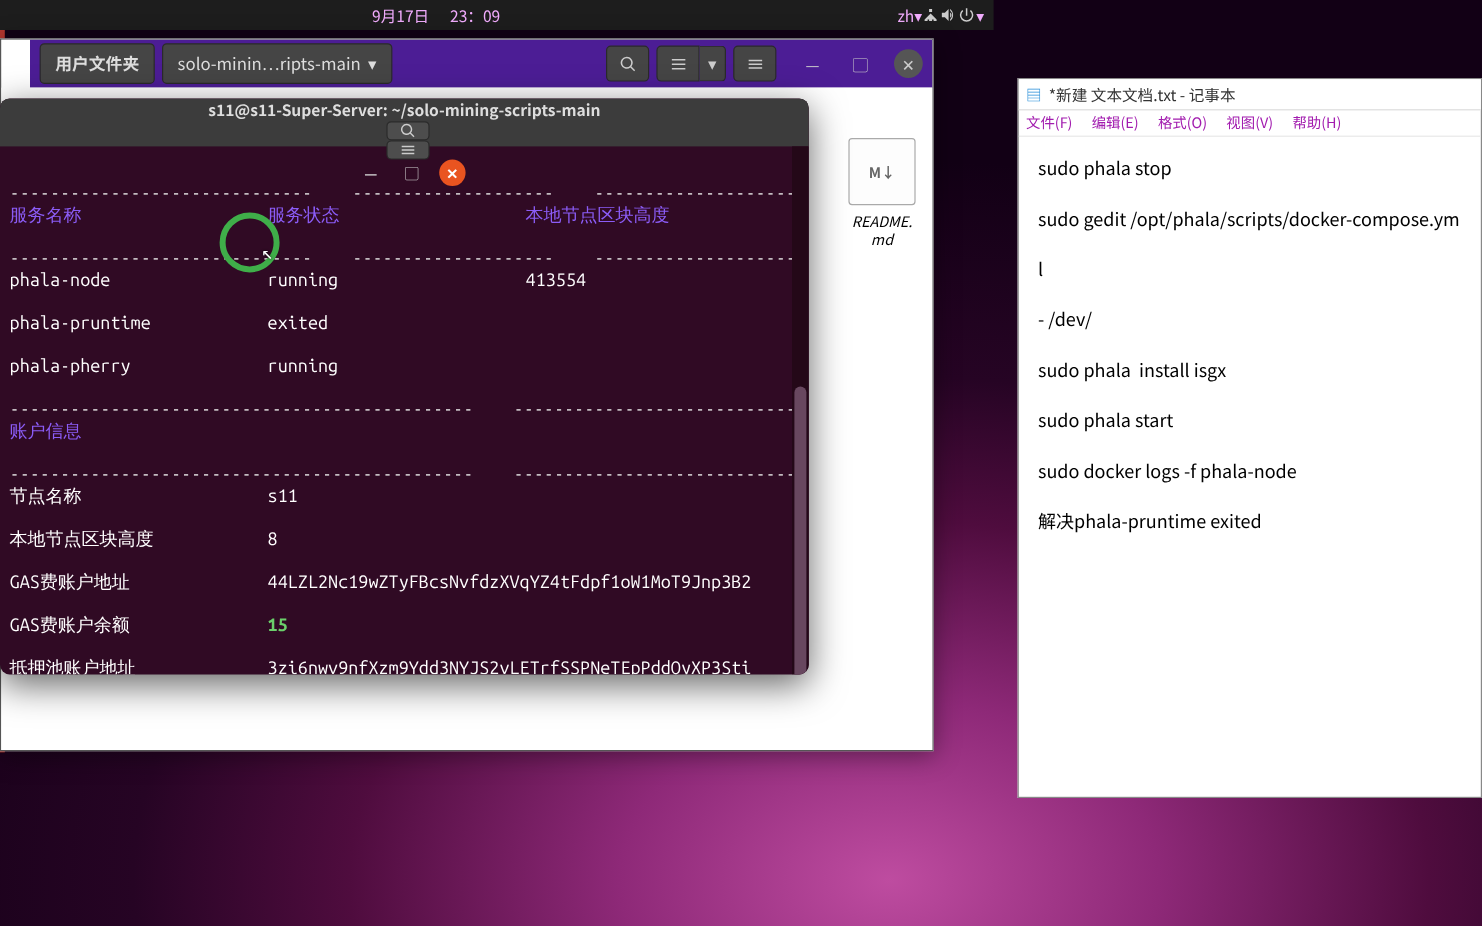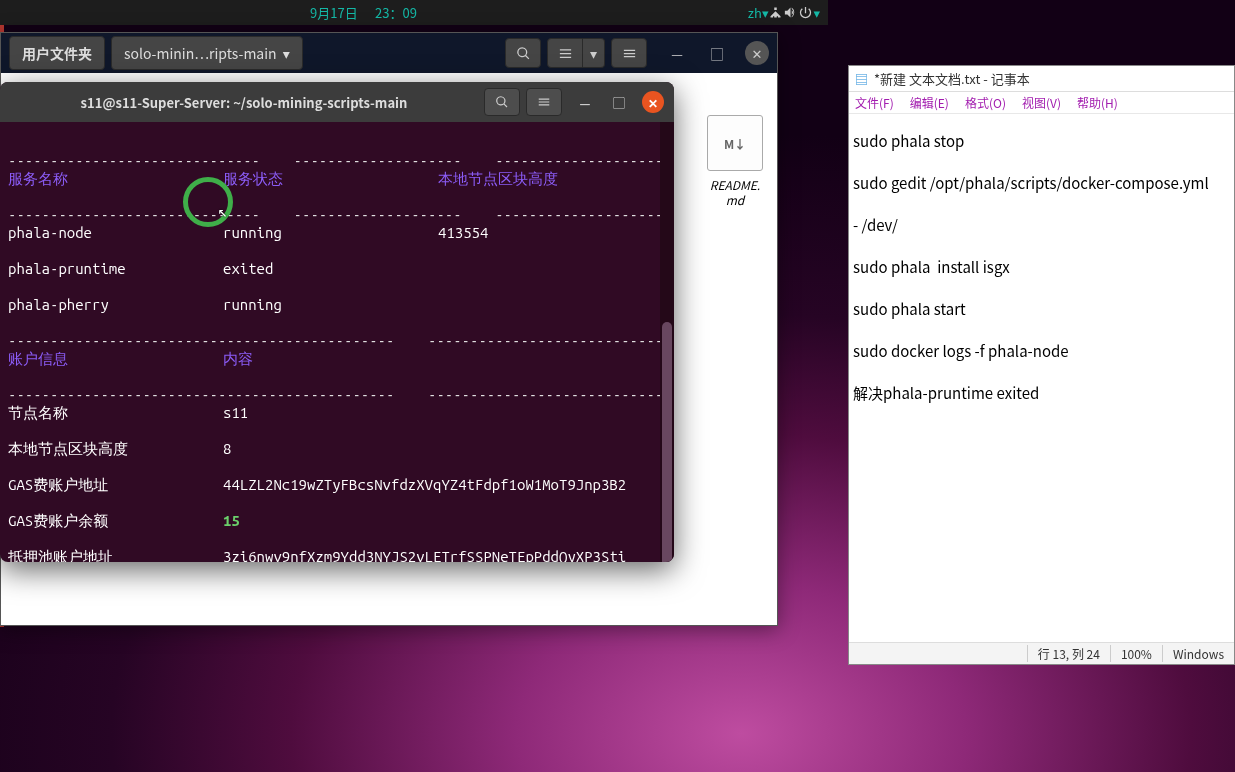--- a/index.html
+++ b/index.html
@@ -6,36 +6,36 @@
 body{
   width:1235px;height:772px;
   font-family:"Noto Sans CJK SC","Microsoft YaHei",sans-serif;
   overflow:hidden;
   position:relative;
   background:radial-gradient(ellipse 900px 600px at 60% 95%, #be4ca0 0%, #8e2978 25%, #4f0c3e 50%, #260424 70%, #120015 100%);
 }
 
 .topbar{
   position:absolute;top:0;left:0;width:828px;height:25px;
-  background:#1d1d1d;color:#14b8a6;font-size:13px;
+  background:#1d1d1d;color:#f0abfc;font-size:13px;
   display:flex;align-items:center;
 }
 .topbar .date{position:absolute;left:310px;}
 .topbar .time{position:absolute;left:375px;}
 .topbar .indicators{position:absolute;right:8px;display:flex;gap:0;align-items:center;}
 .sysicon{width:15px;height:15px;display:inline-block;fill:#ccc;}
 
 .filemgr{
   position:absolute;top:32px;left:0;width:778px;height:594px;
   background:#fff;border:1px solid #555;border-radius:0;box-shadow:0 4px 20px rgba(0,0,0,.4);
   overflow:hidden;
 }
 .filemgr .titlebar{
-  height:40px;background:#0f172a;display:flex;align-items:center;padding:0 8px;gap:6px;
-  color:#ddd;font-size:14px;
+  height:40px;background:#4c1d95;display:flex;align-items:center;padding:0 8px;gap:6px;
+  color:#ddd;font-size:14px;margin-left:24px;
 }
 .tb-segment{background:#454545;border:1px solid #2a2a2a;border-radius:4px;padding:6px 12px;display:flex;align-items:center;gap:6px;}
 .tb-segment.bright{font-weight:bold;}
 .tb-spacer{flex:1;}
 .tb-btn{width:36px;height:30px;background:#454545;border:1px solid #2a2a2a;border-radius:4px;display:flex;align-items:center;justify-content:center;color:#ccc;}
 .tb-dropdown{width:20px;}
 .winctl{display:flex;gap:16px;margin-left:12px;}
 .winctl .wc{width:24px;height:24px;display:flex;align-items:center;justify-content:center;color:#ccc;font-size:13px;border-radius:12px;}
 .winctl .close{background:#555;}
 .filemgr .content{
@@ -45,21 +45,21 @@
 .file-item{position:absolute;left:694px;top:82px;display:flex;flex-direction:column;align-items:center;width:80px;}
 .file-thumb{width:56px;height:56px;border:1px solid #aaa;border-radius:3px;background:#fdfdfd;display:flex;align-items:center;justify-content:center;font-weight:bold;color:#666;font-size:12px;}
 .file-label{margin-top:6px;font-size:12px;text-align:center;line-height:1.25;font-style:italic;}
 
 .terminal{
   position:absolute;top:82px;left:0;width:674px;height:480px;
   background:#300a24;border-radius:8px;box-shadow:0 8px 30px rgba(0,0,0,.6);
   overflow:hidden;color:#eee;
 }
 .terminal .ttitle{
-  height:40px;background:#3c3c3c;display:flex;align-items:center;padding:0 10px;color:#ddd;font-size:13px;font-weight:bold;
+  height:40px;background:#3c3c3c;display:flex;align-items:center;padding:0 10px;color:#ddd;font-size:13px;font-weight:bold;flex-direction:column;
 }
 .terminal .ttitle .label{flex:1;text-align:center;}
 .terminal .ttitle .tbtn{width:36px;height:28px;background:#4d4d4d;border:1px solid #2a2a2a;border-radius:4px;display:flex;align-items:center;justify-content:center;color:#ccc;margin-left:6px;}
 .terminal .twinctl{display:flex;gap:12px;margin-left:12px;align-items:center;}
 .terminal .twc{width:22px;height:22px;display:flex;align-items:center;justify-content:center;color:#ccc;font-size:12px;border-radius:11px;}
 .terminal .twc.close{background:#e95420;color:#fff;}
 .term-body{
   font-family:"Ubuntu Mono","DejaVu Sans Mono",monospace;
   font-size:15px;line-height:18px;padding:12px 8px;white-space:pre;
   height:calc(100% - 40px);overflow:hidden;position:relative;
@@ -87,21 +87,21 @@
   background:#fff;border:1px solid #888;color:#000;font-size:13px;
 }
 .notepad .nptitle{
   height:26px;background:#fff;border-bottom:1px solid #ddd;display:flex;align-items:center;padding:0 6px;gap:6px;color:#333;
 }
 .npicon{color:#2b90d9;}
 .notepad .npmenu{
   height:22px;border-bottom:1px solid #e8e8e8;display:flex;align-items:center;padding:0 6px;gap:16px;color:#a21caf;font-size:12px;
 }
 .npcontent{
-  padding:6px 4px;font-size:15px;line-height:2.8;white-space:pre-wrap;word-break:break-all;
+  padding:6px 16px;font-size:15px;line-height:2.8;white-space:pre-wrap;word-break:break-all;
   height:calc(100% - 26px - 22px - 22px);overflow:hidden;
 }
 .npstatus{
   position:absolute;bottom:0;left:0;right:0;height:22px;border-top:1px solid #ddd;background:#f4f4f4;
   display:flex;align-items:center;font-size:12px;color:#333;
 }
 .npstatus .cell{padding:0 10px;border-left:1px solid #ccc;}
 .npstatus .spacer{flex:1;}
 
 .leftedge{position:absolute;top:25px;left:0;width:4px;height:602px;background:#b2362f;}
@@ -191,21 +191,21 @@
     </div>
   </div>
   <div class="term-body">
 <span class="dash">------------------------------    --------------------    --------------------</span>
 <div class="row"><span class="col1 hdr">服务名称</span><span class="col2 hdr">服务状态</span><span class="col3 hdr">本地节点区块高度</span></div>
 <span class="dash">------------------------------    --------------------    --------------------</span>
 <div class="row"><span class="col1 val">phala-node</span><span class="col2 val">running</span><span class="col3 val">413554</span></div>
 <div class="row"><span class="col1 val">phala-pruntime</span><span class="col2 val">exited</span><span class="col3 val"></span></div>
 <div class="row"><span class="col1 val">phala-pherry</span><span class="col2 val">running</span><span class="col3 val"></span></div>
 <span class="dash">----------------------------------------------    -------------------------------</span>
-<div class="row"><span class="col1 hdr">账户信息</span><span class="col2 hdr">内容</span></div>
+<div class="row"><span class="col1 hdr">账户信息</span></div>
 <span class="dash">----------------------------------------------    -------------------------------</span>
 <div class="row"><span class="col1 val">节点名称</span><span class="val">s11</span></div>
 <div class="row"><span class="col1 val">本地节点区块高度</span><span class="val">8</span></div>
 <div class="row"><span class="col1 val">GAS费账户地址</span><span class="val">44LZL2Nc19wZTyFBcsNvfdzXVqYZ4tFdpf1oW1MoT9Jnp3B2</span></div>
 <div class="row"><span class="col1 val">GAS费账户余额</span><span class="balance">15</span></div>
 <div class="row"><span class="col1 val">抵押池账户地址</span><span class="val">3zi6nwv9nfXzm9Ydd3NYJS2vLETrfSSPNeTEpPddQyXP3Sti</span></div>
 
 
     <div class="circle"></div>
     <div class="cursor-arrow">↖</div>
@@ -227,19 +227,13 @@
     <span>视图(V)</span>
     <span>帮助(H)</span>
   </div>
   <div class="npcontent"><span>sudo phala stop</span>
 <span>sudo gedit /opt/phala/scripts/docker-compose.yml</span>
 <span>- /dev/</span>
 <span>sudo phala  install isgx</span>
 <span>sudo phala start</span>
 <span>sudo docker logs -f phala-node</span>
 <span>解决phala-pruntime exited</span></div>
-  <div class="npstatus">
-    <div class="spacer"></div>
-    <div class="cell">行 13, 列 24</div>
-    <div class="cell">100%</div>
-    <div class="cell">Windows</div>
-  </div>
 </div>
 
 </body></html>

